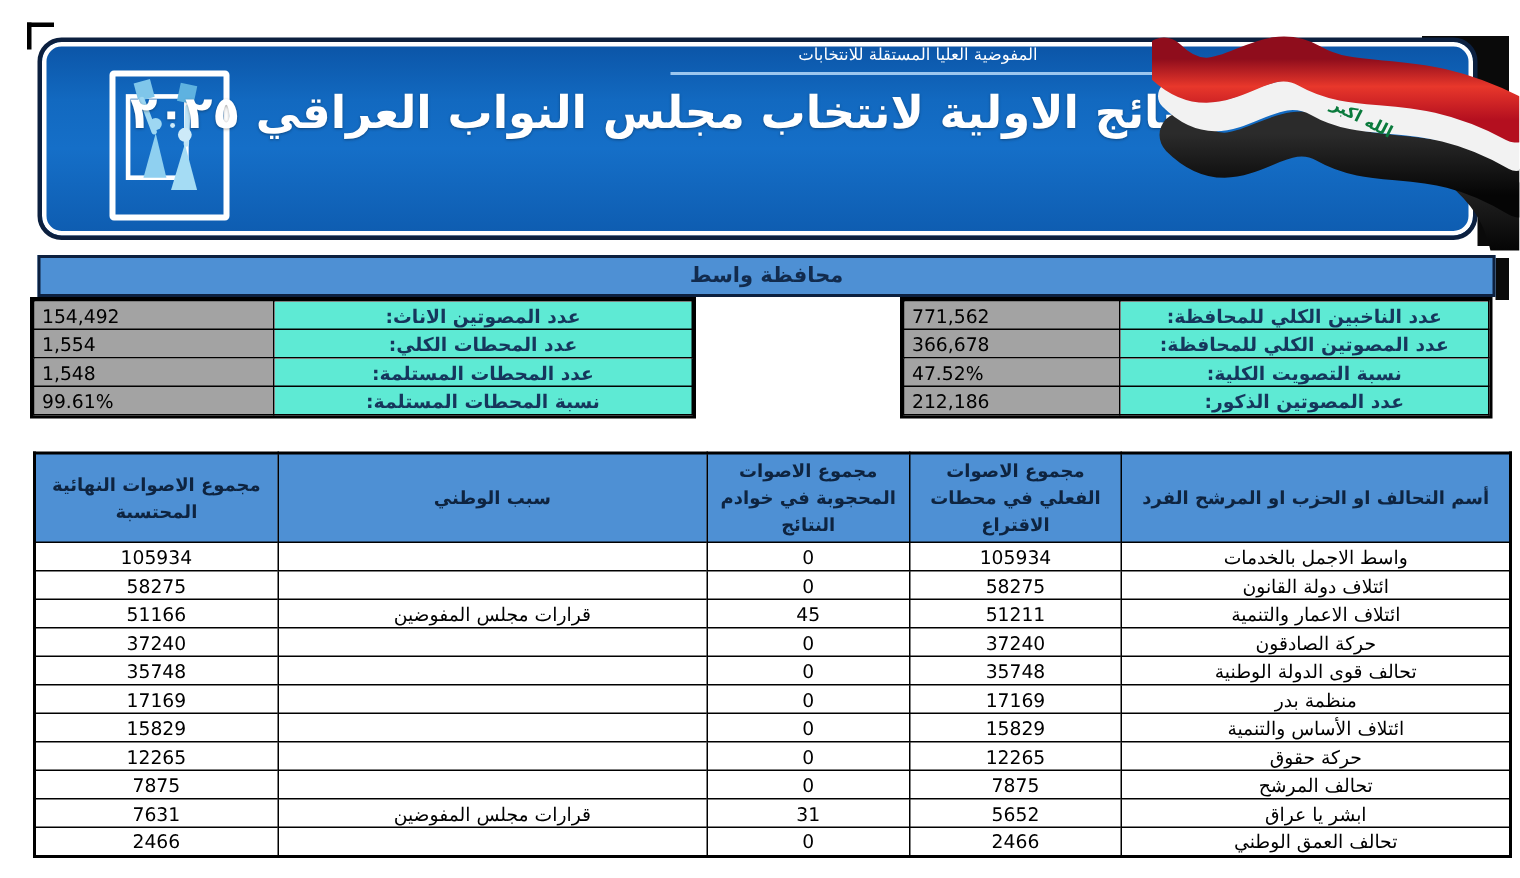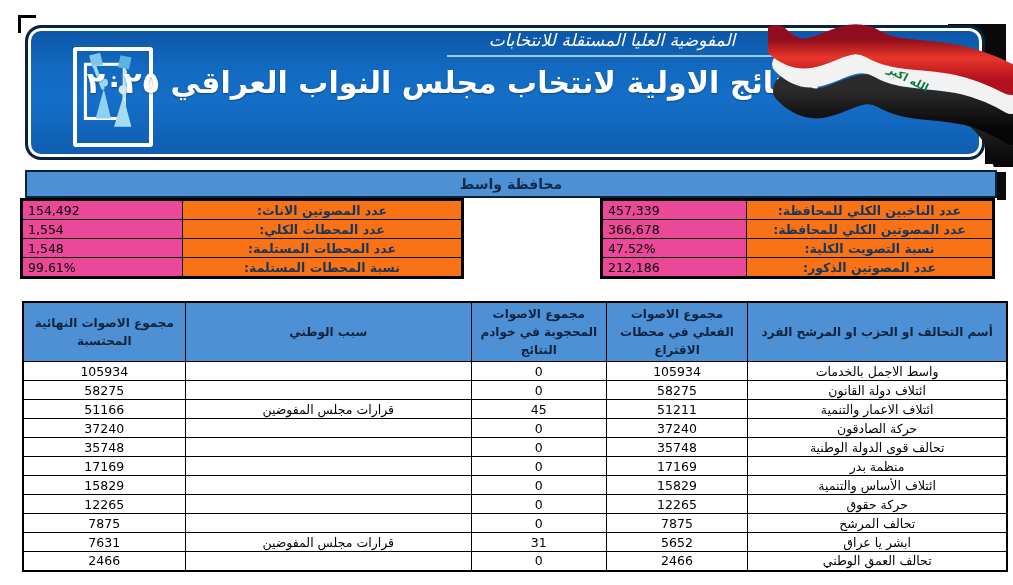--- a/index.html
+++ b/index.html
@@ -27,21 +27,21 @@
     border:3px solid #0c203f;
     border-radius:16px;
     box-shadow: inset 0 0 0 3px #ffffff;
     z-index:1;
   }
   .banner-text {
     position:absolute; left:240px; top:30px; width:580px;
     text-align:center; color:#ffffff; z-index:2; direction:rtl;
   }
   .org-lines { transform: translateX(82px); }
-  .org-line1 { font-size:17px; letter-spacing:0;font-style:italic; }
+  .org-line1 { font-size:11px; letter-spacing:0; }
   .org-line2 { font-size:13px; margin-top:6px; }
   .org-divider { width:330px; height:2px; background:#9cc7ef; margin:5px auto 0 auto; transform: translateX(82px); }
   .banner-title { font-size:30px; font-weight:bold; margin-top:8px; text-shadow:0 1px 2px rgba(0,0,0,.35); white-space:nowrap; }
 
   .logo-box {
     position:absolute; left:73px; top:47px; width:80px; height:100px; z-index:2;
     border:4px solid #ffffff; border-radius:3px;
     background:transparent;
   }
   .flag-svg { position:absolute; left:768px; top:22px; width:245px; height:145px; z-index:3; pointer-events:none; }
@@ -52,22 +52,22 @@
     background:#4e90d4; border:2px solid #0c203f;
     display:flex; align-items:center; justify-content:center;
     font-weight:bold; font-size:14px; color:#122b4d; z-index:2;text-align:center;
   }
   .province-cap { position:absolute; left:997px; top:172px; width:9px; height:28px; background:#0a0a0a; }
 
   
   .summary { position:absolute; top:198px; border:2px solid #000; border-collapse:collapse; direction:rtl; }
   .summary table { border-collapse:collapse; table-layout:fixed; }
   .summary td { border:1px solid #000; height:19px; font-size:12.5px; padding:0 5px; overflow:hidden; white-space:nowrap; }
-  .summary .lbl { background:#f97316; font-weight:bold; color:#16365c; text-align:center; }
-  .summary .val { background:#ec4899; color:#000; text-align:left; direction:ltr; }
+  .summary .lbl { background:#5eead4; font-weight:bold; color:#16365c; text-align:center; }
+  .summary .val { background:#a3a3a3; color:#000; text-align:left; direction:ltr; }
   .summary-right { right:18px; }
   .summary-left  { left:20px;  }
 
   
   .results-wrap { position:absolute; left:22px; top:301px; width:986px; }
   table.results { border-collapse:collapse; table-layout:fixed; width:986px; direction:rtl; }
   table.results th {
     background:#4e90d4; color:#0e2440; font-weight:bold; font-size:12px;
     border:1.5px solid #000; height:52px; text-align:center; vertical-align:middle; padding:2px 4px; line-height:1.5;
   }
@@ -142,21 +142,21 @@
 
   <div class="summary summary-right">
     <table>
       <colgroup>
           <col style="width:246px">
           <col style="width:144px">
         </colgroup>
       <tbody>
           <tr>
         <td class="lbl">عدد الناخبين الكلي للمحافظة:</td>
-        <td class="val">457,339</td>
+        <td class="val">771,562</td>
       </tr>
       <tr>
         <td class="lbl">عدد المصوتين الكلي للمحافظة:</td>
         <td class="val">366,678</td>
       </tr>
       <tr>
         <td class="lbl">نسبة التصويت الكلية:</td>
         <td class="val">47.52%</td>
       </tr>
       <tr>

